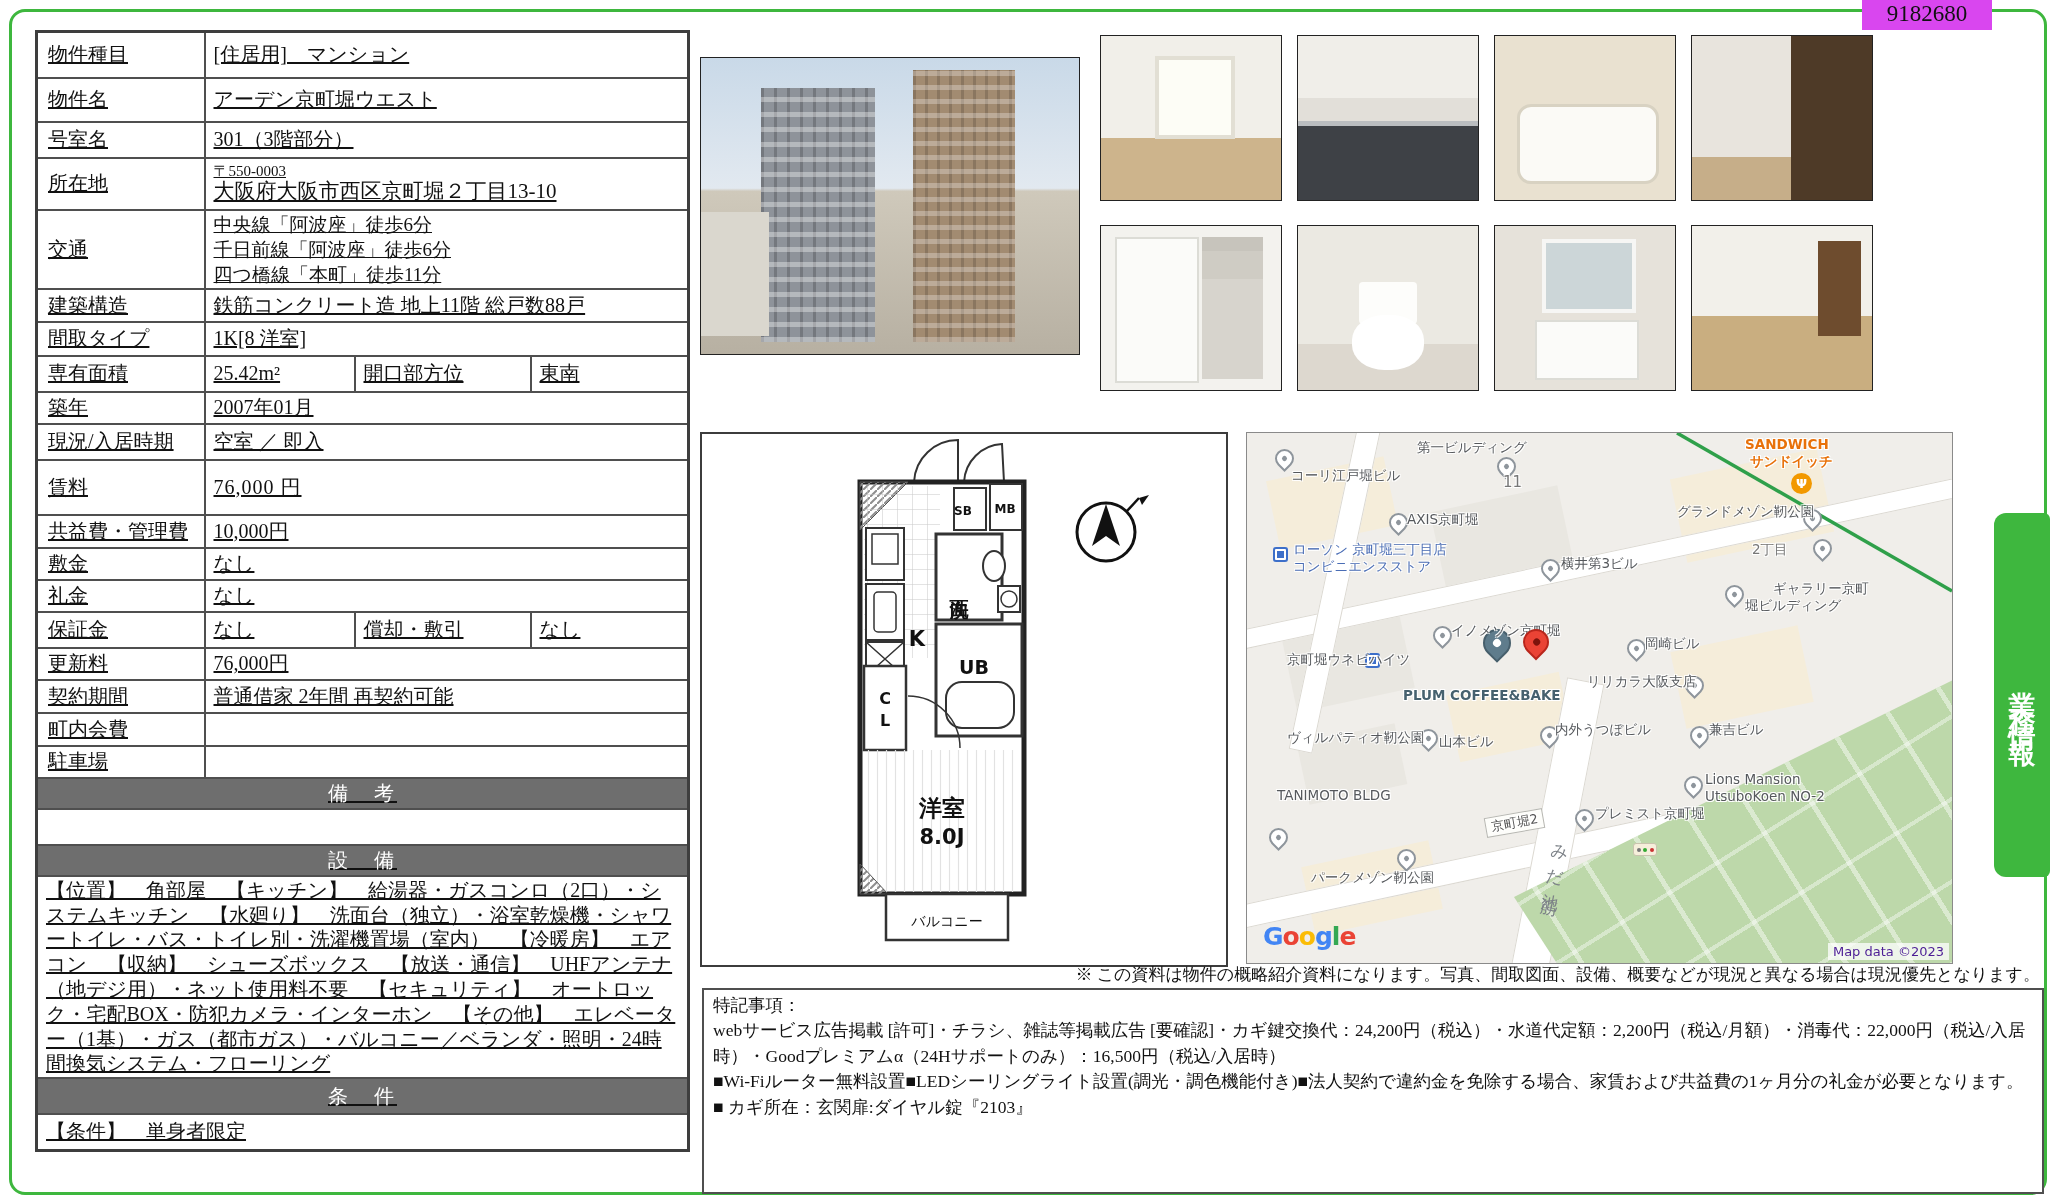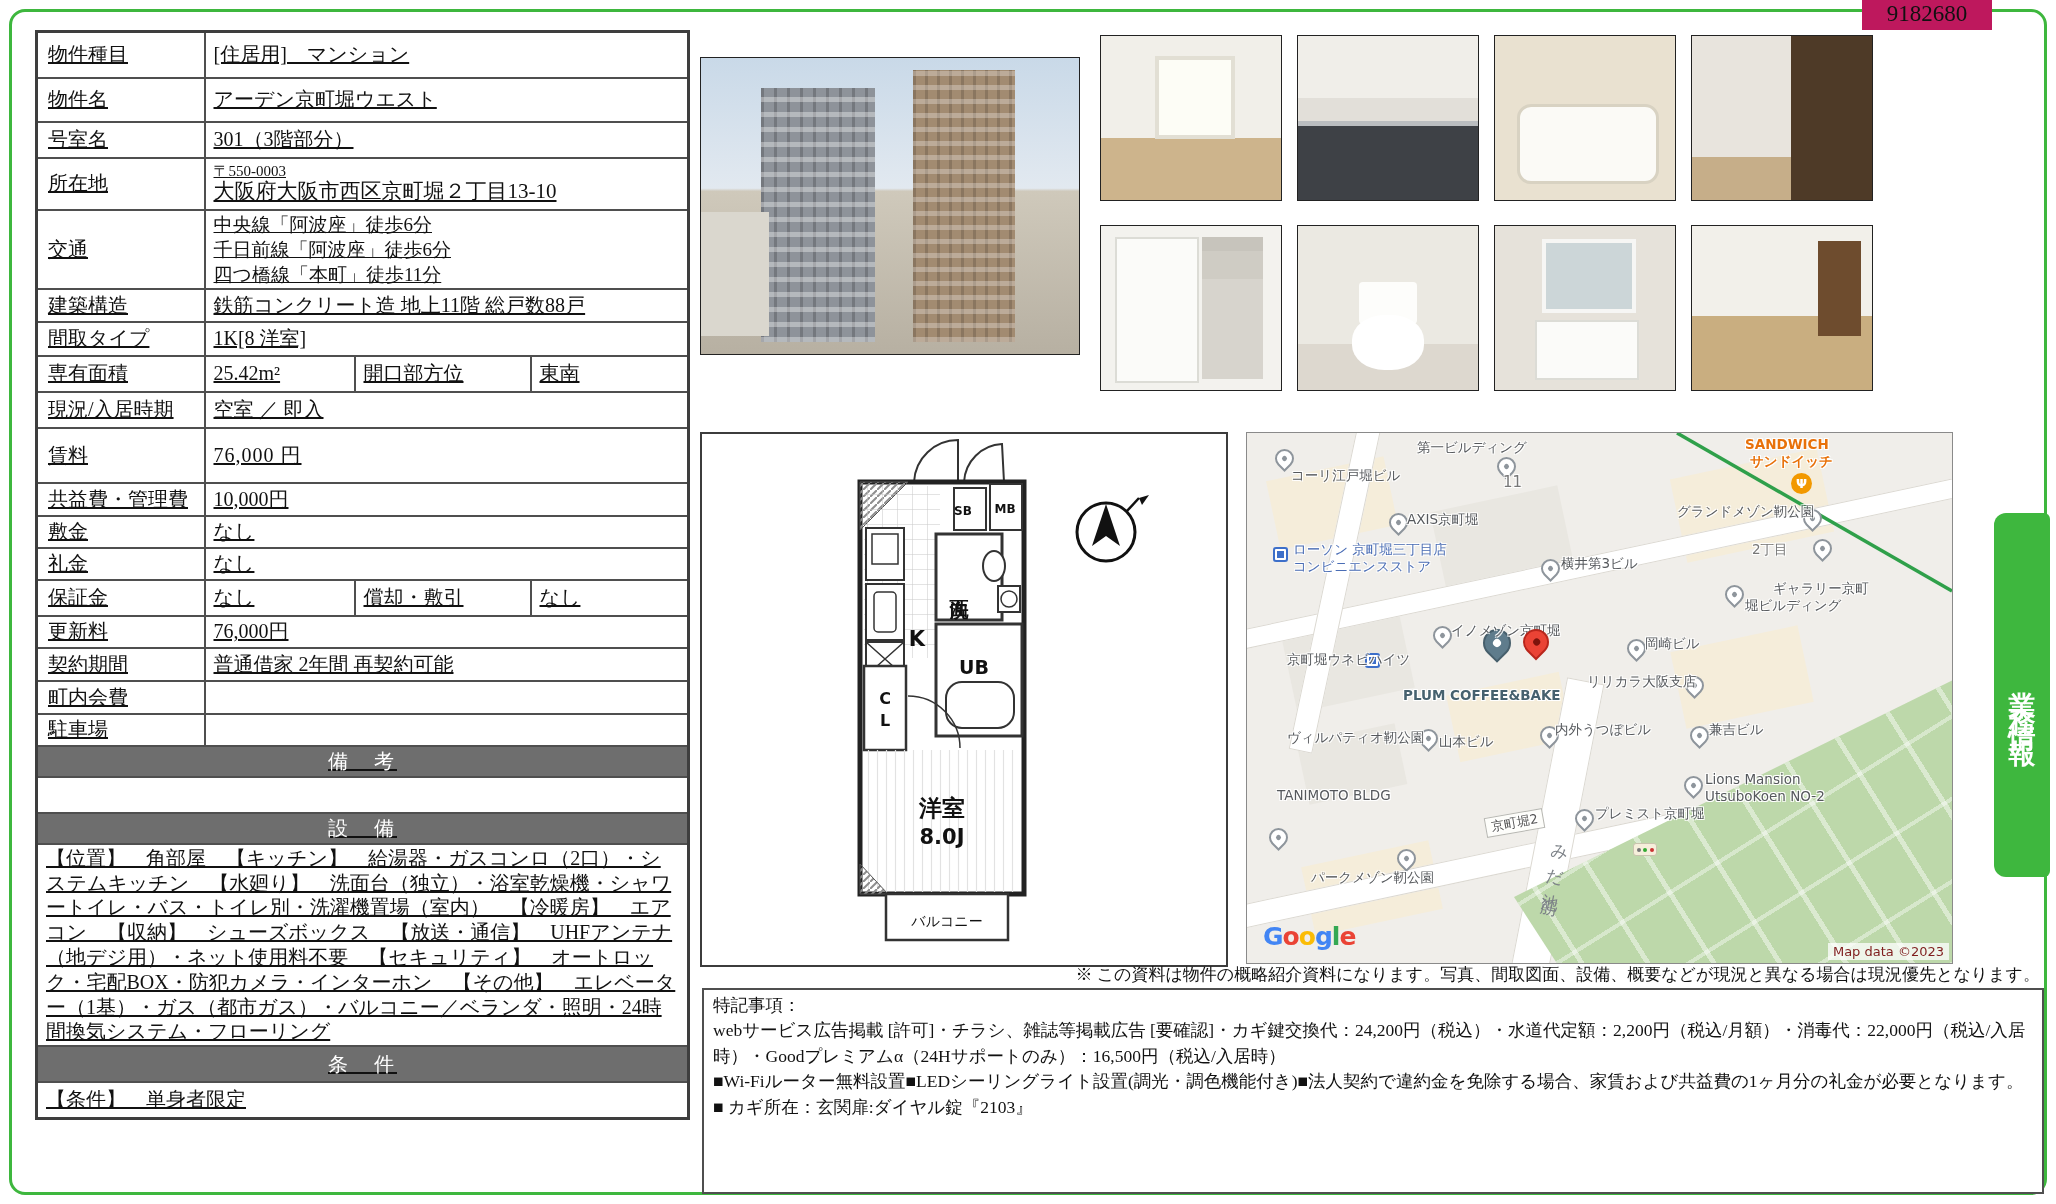--- a/index.html
+++ b/index.html
@@ -1,20 +1,20 @@
 <!DOCTYPE html>
 <html><head>
 <meta charset="utf-8">
 <style>
   html,body{margin:0;padding:0;background:#fff;}
   #page{position:relative;width:2056px;height:1204px;background:#fff;overflow:hidden;
         font-family:"Liberation Serif","DejaVu Serif",serif;color:#111;}
   
   .frame{position:absolute;left:9px;top:9px;right:9px;bottom:9px;border:3px solid #3eb73e;border-radius:16px;}
-  .doc-number{position:absolute;left:1862px;top:0px;width:130px;height:30px;background:#be185d;z-index:4;
+  .doc-number{position:absolute;left:1862px;top:0px;width:130px;height:30px;background:#d946ef;z-index:4;
               font-size:23px;text-align:center;line-height:28px;}
   
   #prop-table{position:absolute;left:35px;top:30px;width:652px;border-collapse:collapse;table-layout:fixed;
               background:#fff;border:3px solid #3e3e3e;text-decoration:underline;}
   #prop-table td{border:2px solid #4f4f4f;padding:1px 8px;font-size:20px;vertical-align:middle;overflow:hidden;}
   #prop-table .lbl{padding-left:10px;}
   tr.r-big td{font-size:27px;}
   tr.r0{height:46px} tr.r1{height:44px} tr.r2{height:36px} tr.r3{height:52px} tr.r4{height:78px}
   tr.r5{height:33px} tr.r6{height:34px} tr.r7{height:36px} tr.r8{height:32px} tr.r9{height:36px}
   tr.r10{height:55px} tr.r11{height:33px} tr.r12{height:32px} tr.r13{height:32px} tr.r14{height:36px}
@@ -86,21 +86,21 @@
   .pin-dark::after{background:#fff;width:8px;height:8px;margin:-4px 0 0 -4px;}
   .sq-icon{position:absolute;width:15px;height:15px;background:#3d6fc9;border-radius:3px;z-index:3;
            box-shadow:inset 0 0 0 2px #3d6fc9, inset 0 0 0 4px #fff;}
   .fork-icon{position:absolute;width:21px;height:21px;background:#f29900;border-radius:50%;color:#fff;z-index:3;
              font-size:13px;text-align:center;line-height:21px;font-weight:bold;}
   .signal{position:absolute;width:22px;height:11px;background:#f6efdb;border:1px solid #c9c3ae;border-radius:3px;z-index:3;
           display:flex;align-items:center;justify-content:space-evenly;}
   .signal i{width:4px;height:4px;border-radius:50%;display:block;}
   .google{position:absolute;left:16px;bottom:12px;font-size:25px;font-weight:bold;z-index:5;letter-spacing:-1px;}
   .g1,.g4{color:#4285F4}.g2,.g6{color:#EA4335}.g3{color:#FBBC05}.g5{color:#34A853}
-  .mapdata{position:absolute;right:3px;bottom:3px;background:rgba(255,255,255,.75);font-size:13px;color:#7f1d1d;
+  .mapdata{position:absolute;right:3px;bottom:3px;background:rgba(255,255,255,.75);font-size:13px;color:#4c1d95;
            padding:1px 5px;z-index:5;}
   .route-svg{position:absolute;left:0;top:0;z-index:1;}
   
   .disclaimer{position:absolute;right:16px;top:963px;font-size:17px;}
   .notes-box{position:absolute;left:702px;top:988px;width:1320px;height:196px;border:2px solid #4f4f4f;
              padding:3px 9px;font-size:17.5px;line-height:1.45;background:#fff;}
   
   .side-tab{position:absolute;left:1994px;top:513px;width:56px;height:364px;background:#3eb73e;z-index:5;
             border-radius:12px 6px 6px 12px;display:flex;align-items:center;justify-content:center;
             writing-mode:vertical-rl;text-orientation:upright;color:#fff;font-size:27px;letter-spacing:16px;
@@ -154,20 +154,24 @@
         </tr>
     <tr class="r6">
           <td class="lbl">間取タイプ</td>
           <td colspan="3">1K[8 洋室]</td>
         </tr>
     <tr class="r7">
           <td class="lbl">専有面積</td>
           <td>25.42m²</td>
           <td>開口部方位</td>
           <td>東南</td>
+        </tr>
+    <tr class="r8">
+          <td class="lbl">築年</td>
+          <td colspan="3">2007年01月</td>
         </tr>
     <tr class="r9">
           <td class="lbl">現況/入居時期</td>
           <td colspan="3">空室 ／ 即入</td>
         </tr>
     <tr class="r10">
           <td class="lbl">賃料</td>
           <td colspan="3" class="rent">76,000 円</td>
         </tr>
     <tr class="r11">

